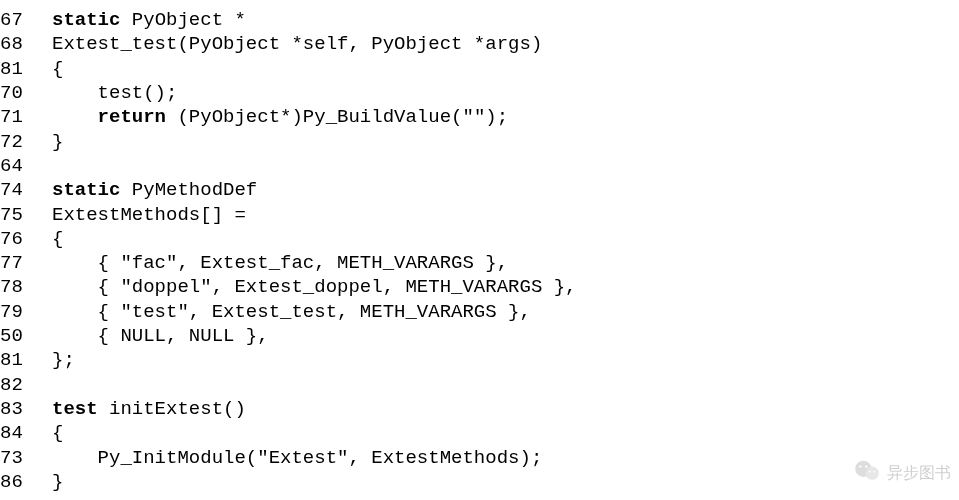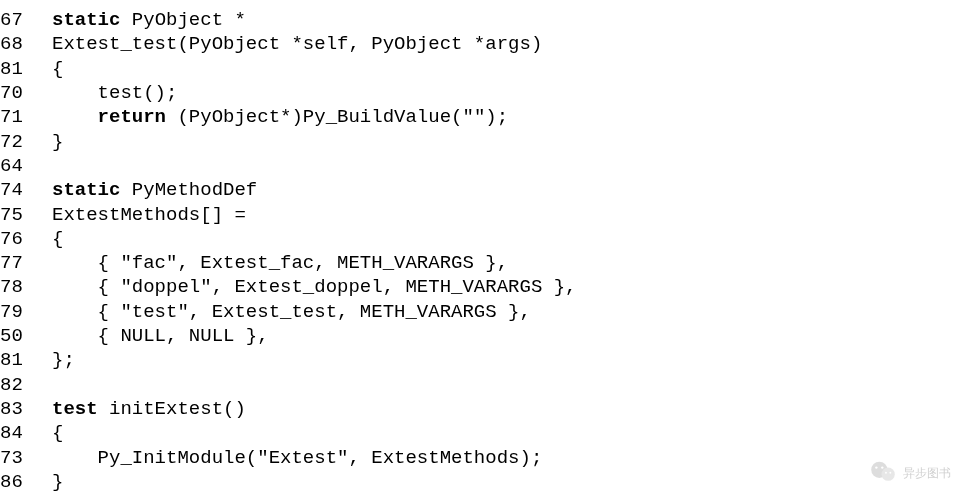--- a/index.html
+++ b/index.html
@@ -42,21 +42,21 @@
     .watermark {
       position: absolute;
       right: 8px;
       bottom: 10px;
       display: flex;
       align-items: center;
       gap: 6px;
       opacity: 0.28;
       color: #555;
       font-family: sans-serif;
-      font-size: 12px;
+      font-size: 16px;
     }
     .watermark svg {
       width: 28px;
       height: 28px;
     }
   </style>
 </head>
 <body>
 
 <div class="code-container" id="code-root">

